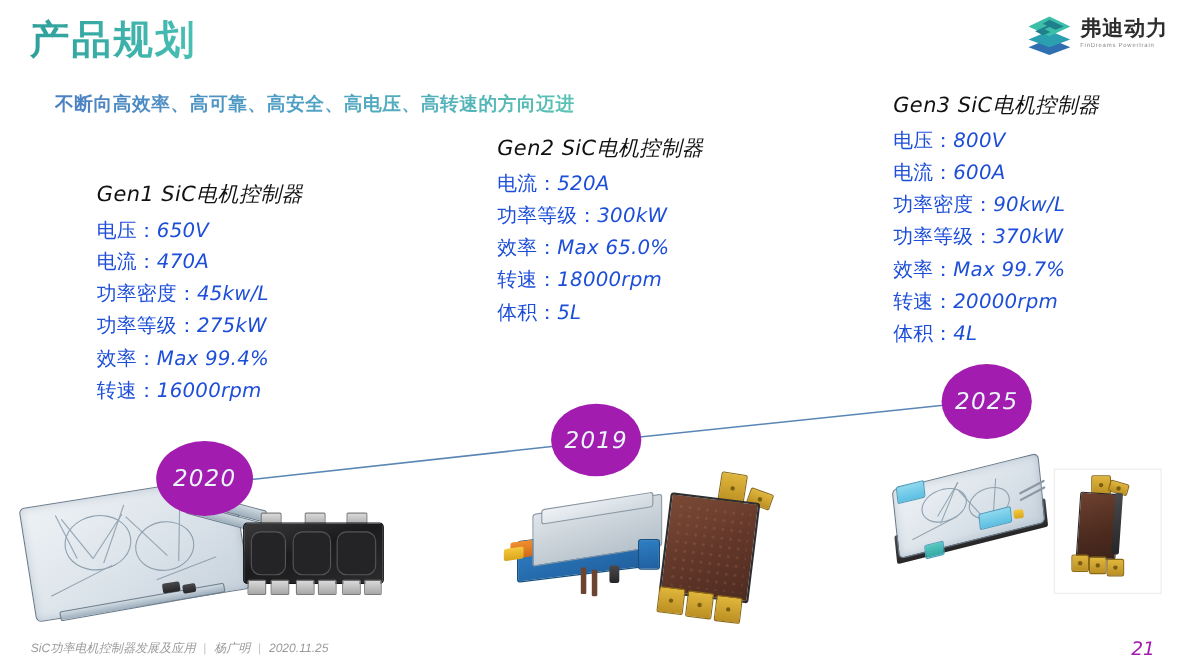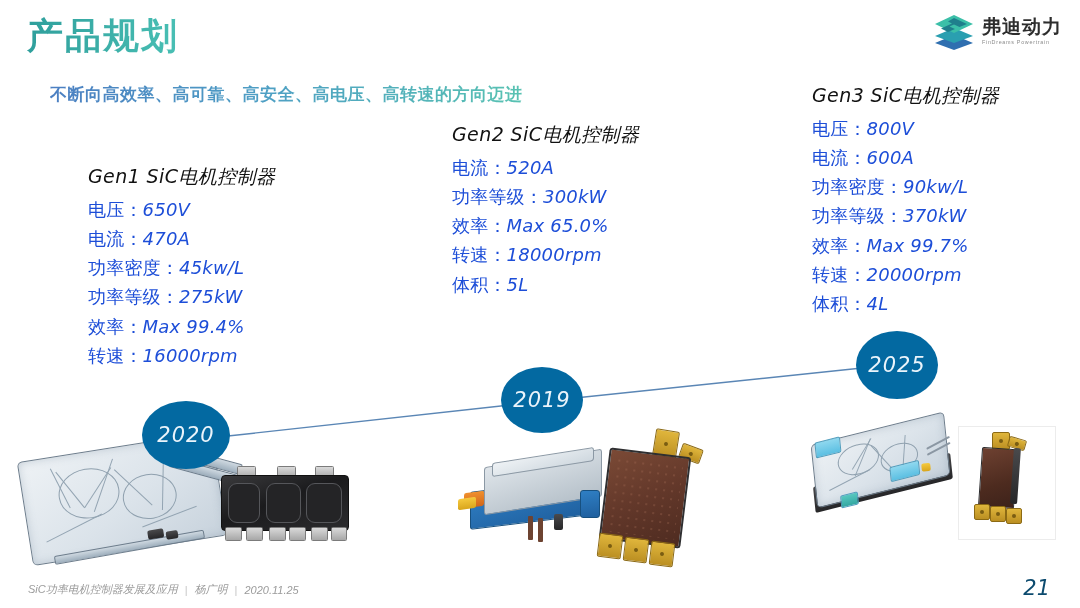--- a/index.html
+++ b/index.html
@@ -101,21 +101,21 @@
   
   .timeline-line {
     position: absolute;
     left: 0; top: 0;
     width: 1080px; height: 608px;
     pointer-events: none;
   }
   .year-bubble {
     position: absolute;
     border-radius: 50%;
-    background: #0369a1;
+    background: #a21caf;
     display: flex;
     align-items: center;
     justify-content: center;
     color: #eaf4fb;
     font-family: "DejaVu Sans", sans-serif;
     font-style: italic;
     font-size: 21px;
     letter-spacing: 1px;
   }
   #bubble-2020 { left: 142px; top: 401px; width: 88px; height: 68px; }
@@ -274,22 +274,22 @@
     font-style: italic;
     white-space: nowrap;
   }
   .footer .sep { color: #c6c6c6; font-style: normal; }
   .page-num {
     position: absolute;
     right: 30px;
     bottom: 8px;
     font-family: "DejaVu Sans", sans-serif;
     font-style: italic;
-    font-size: 21px;
-    color: #0c4a6e;
+    font-size: 17px;
+    color: #a21caf;
   }
 </style>
 </head>
 <body>
 
 <div id="slide">
 
   <div class="slide-title">产品规划</div>
   <div class="slide-subtitle">不断向高效率、高可靠、高安全、高电压、高转速的方向迈进</div>
 

